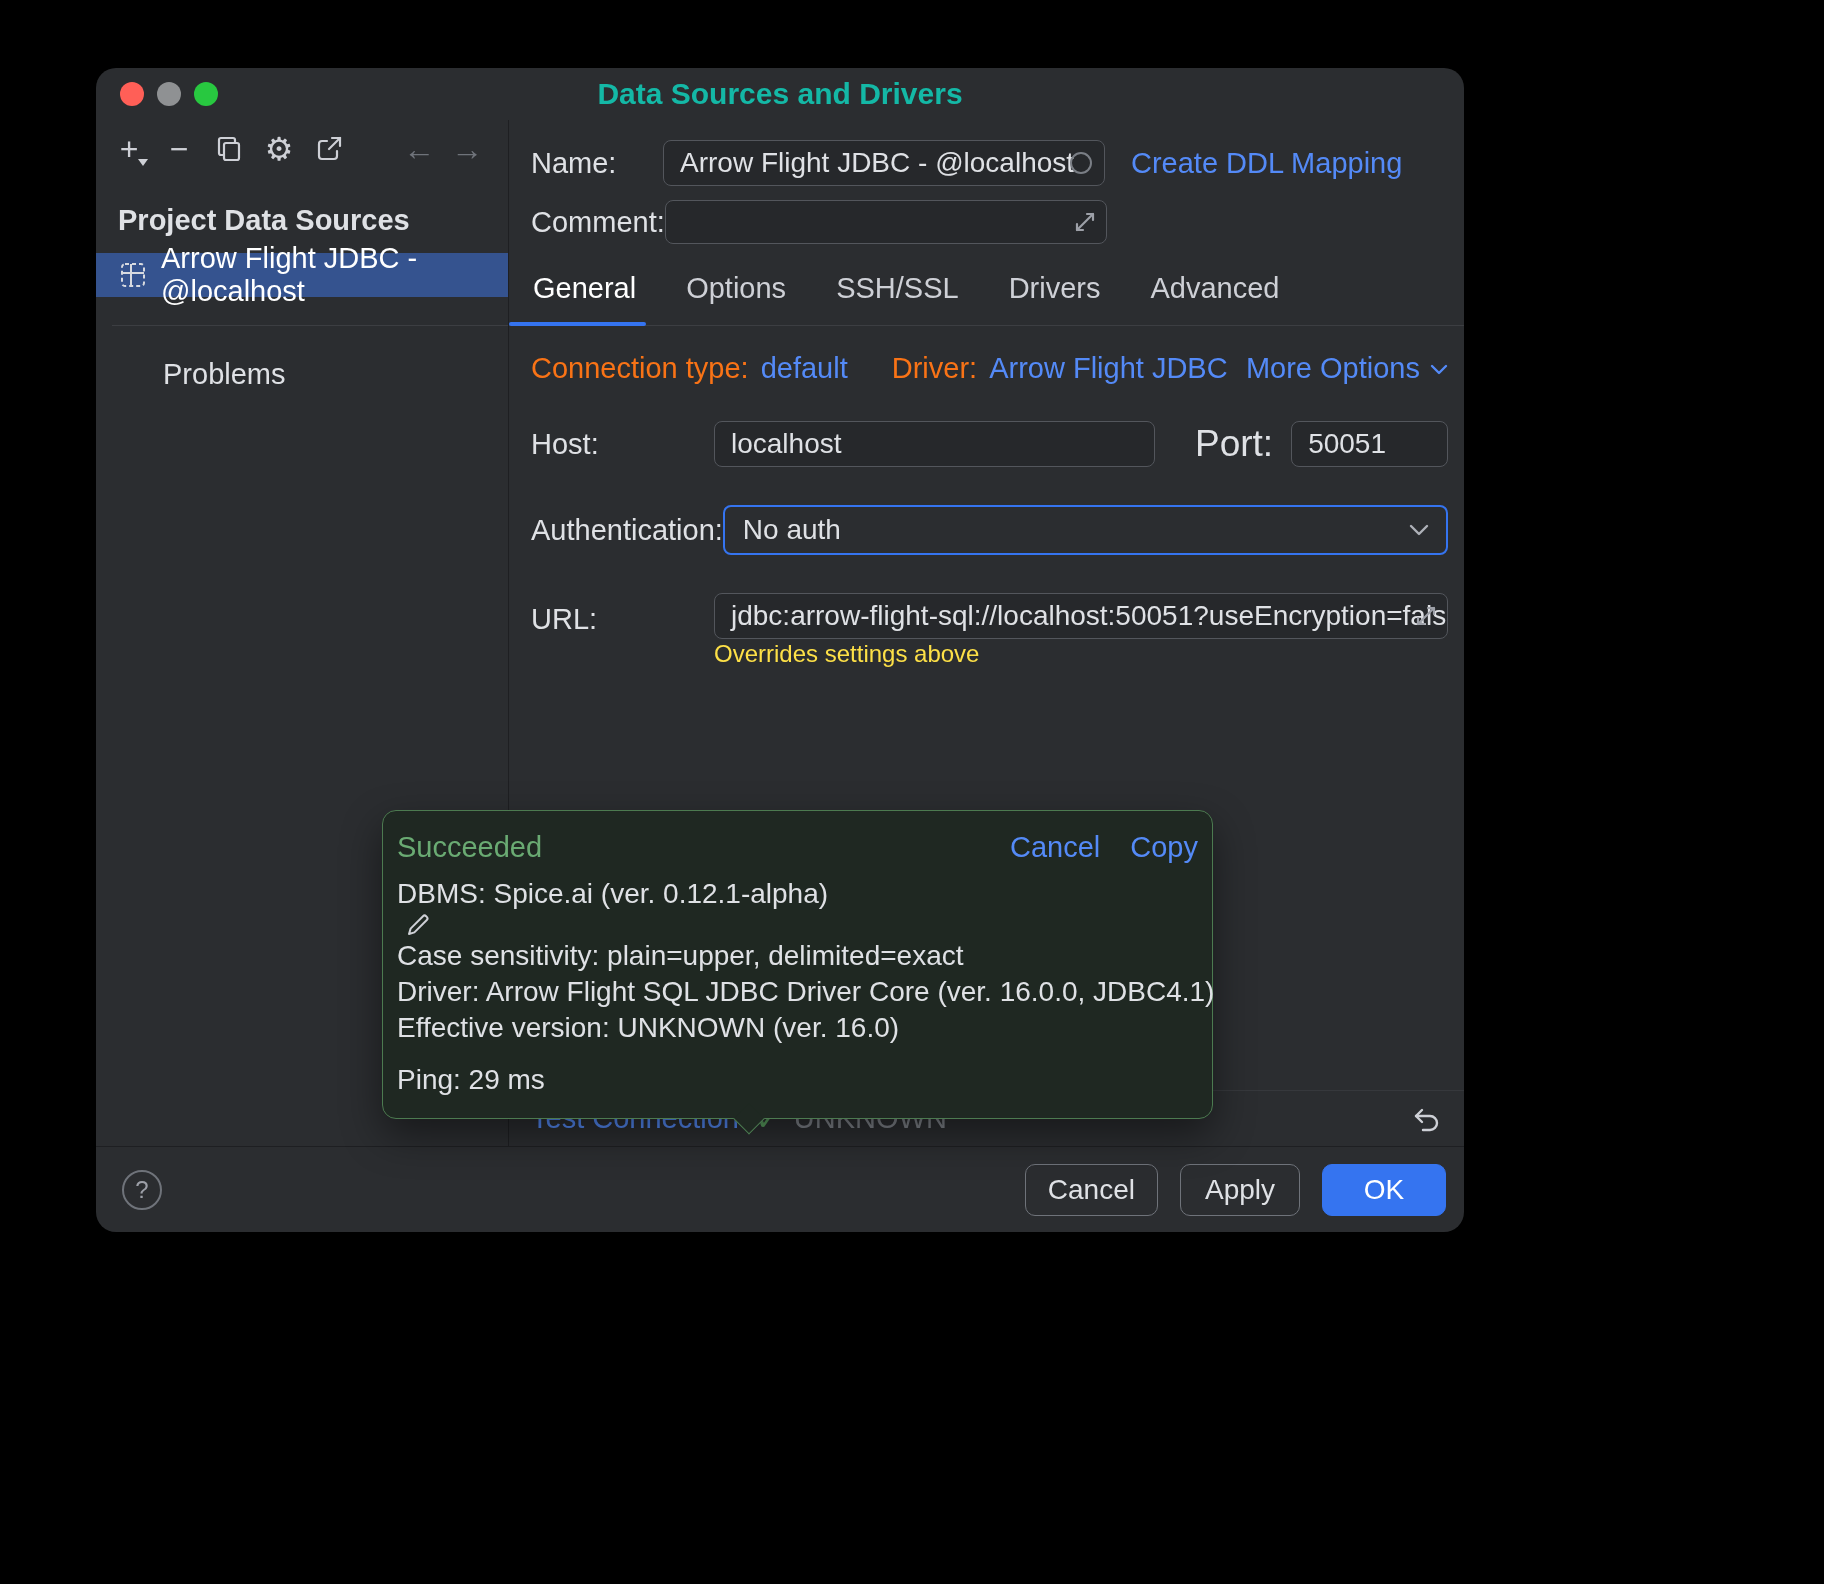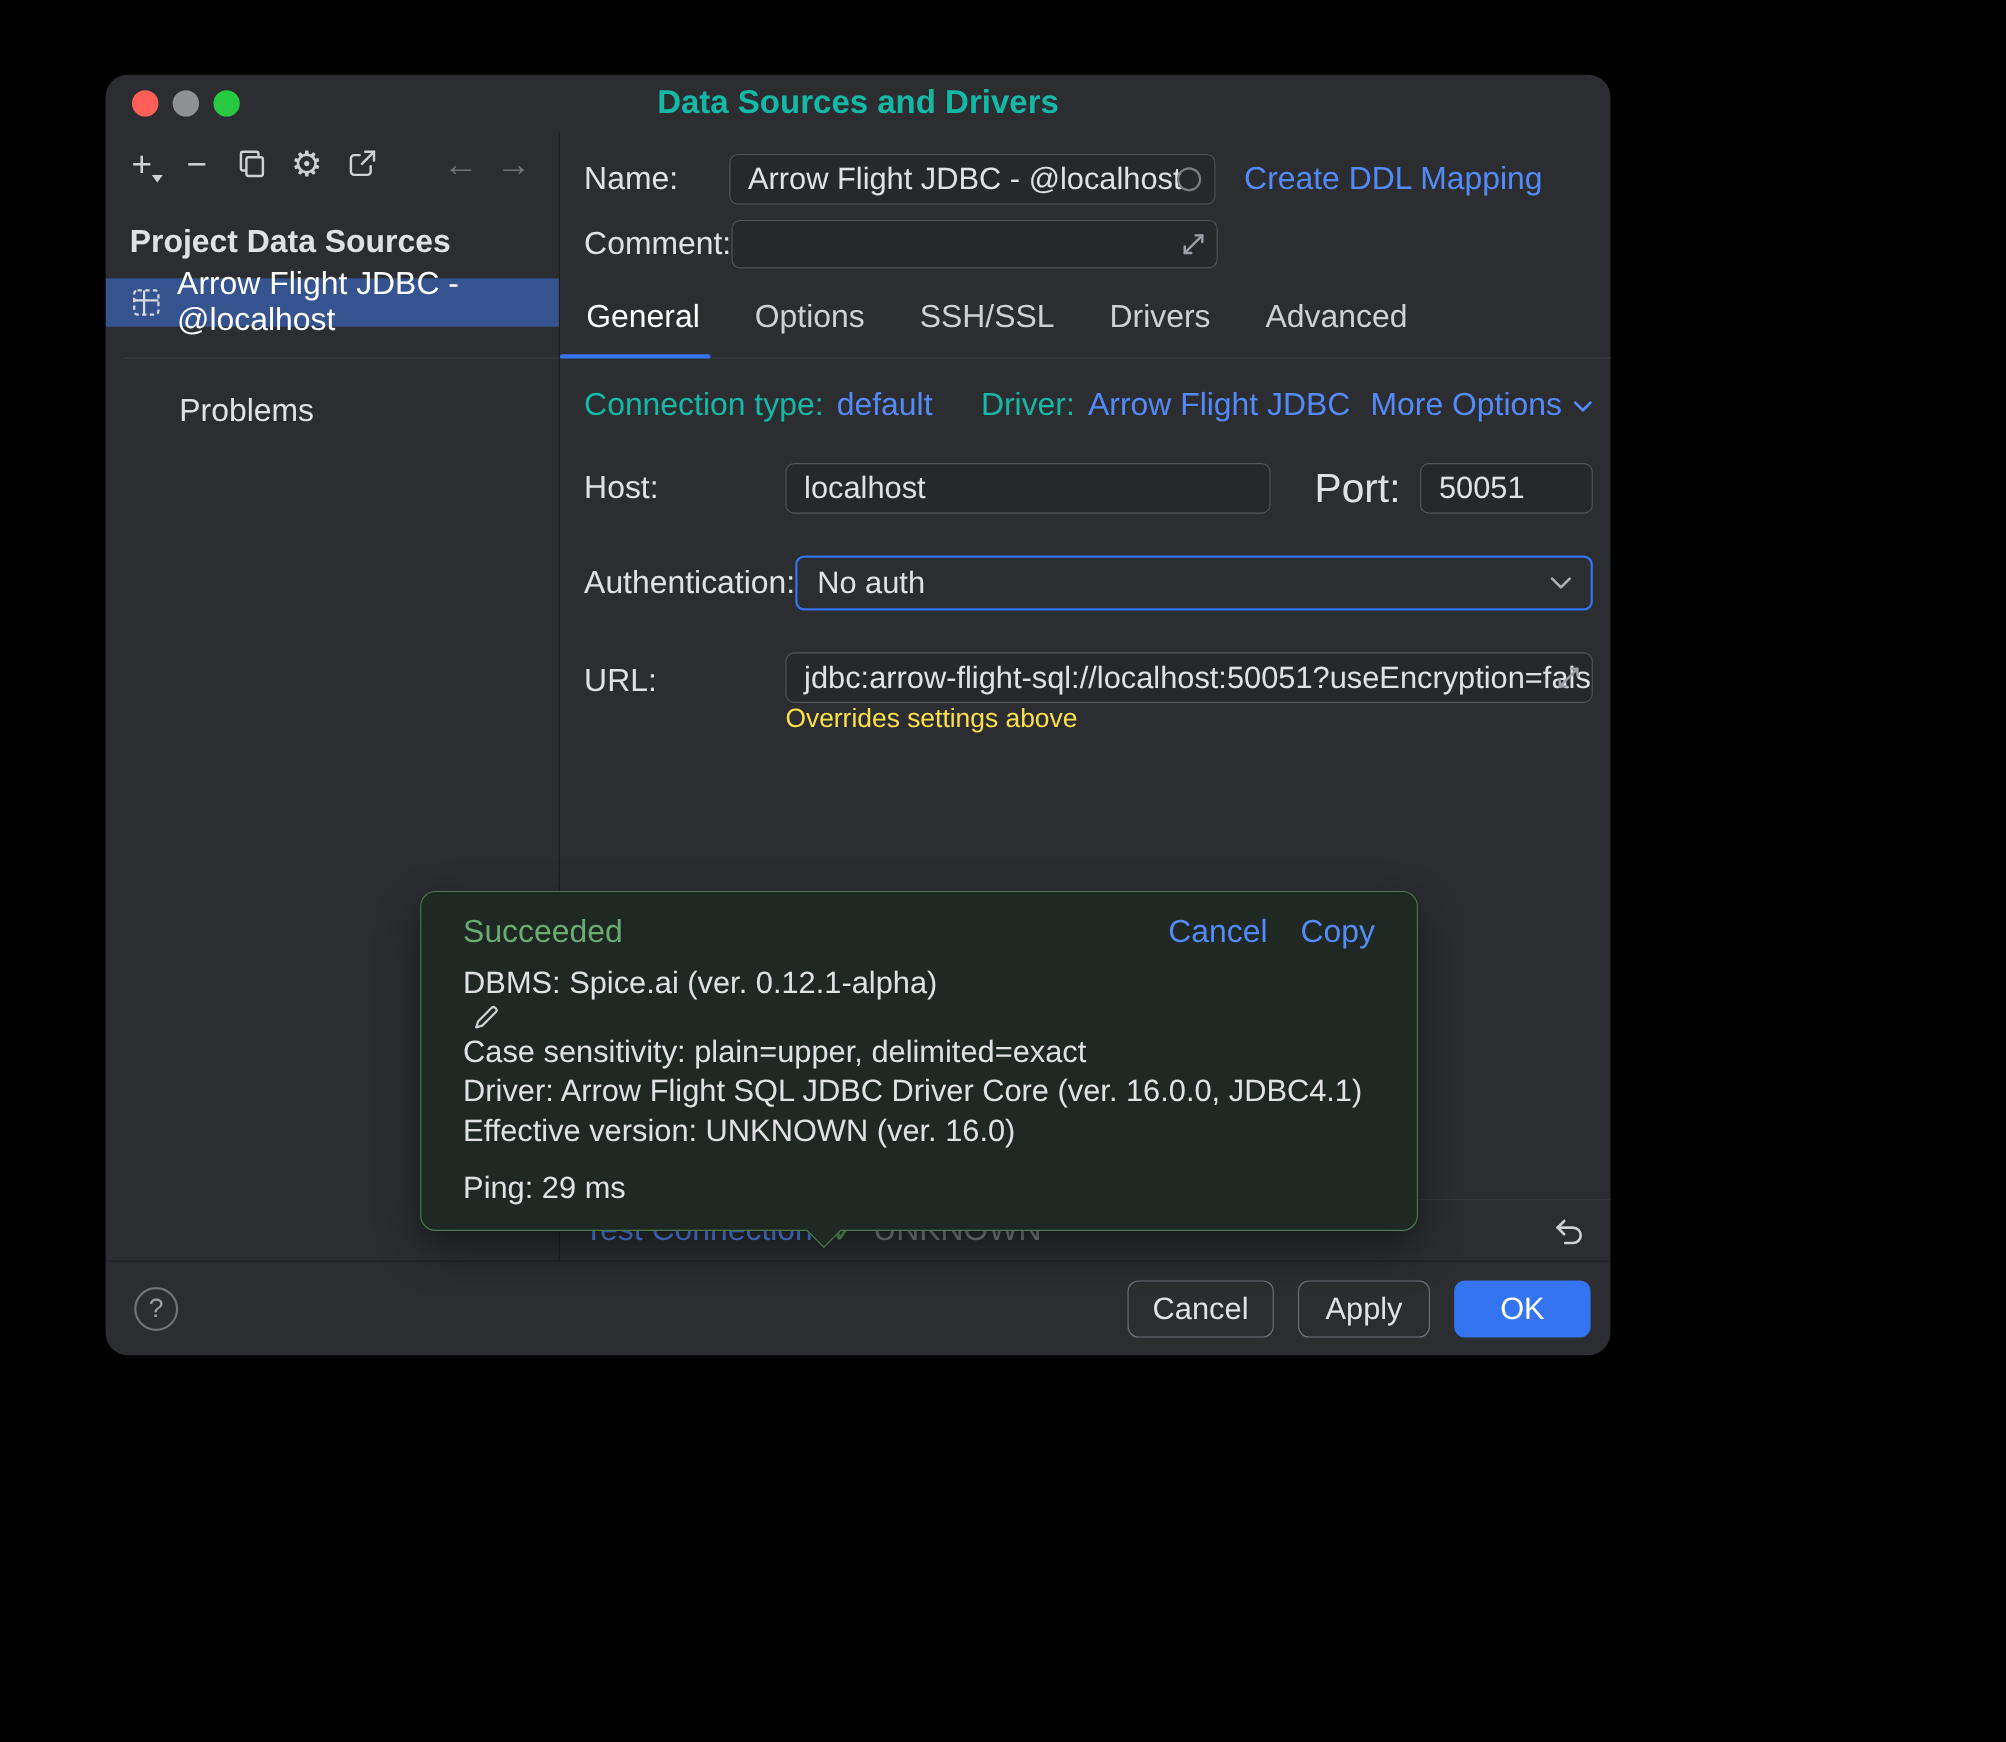--- a/index.html
+++ b/index.html
@@ -47,21 +47,21 @@
   .comment-field { width:442px; height:44px; }
   .expand-icon { position:absolute; right:8px; color:#9da0a8; display:flex; }
   
   .tabs-row { margin-top:14px; display:flex; gap:46px; padding-left:22px; border-bottom:1px solid #3c3e42; }
   .tab { position:relative; padding:14px 2px 20px; font-size:29px; color:#ced0d6; cursor:default; }
   .tab.active { color:#ffffff; }
   .tab.active::after { content:""; position:absolute; left:-22px; right:-8px; bottom:-1px; height:4px; background:#3574f0; border-radius:2px; }
   
   .form-general { padding:26px 16px 0 22px; }
   .conn-row { display:flex; align-items:center; font-size:29px; }
-  .conn-row .lbl { color:#14b8a6; }
+  .conn-row .lbl { color:#f97316; }
   .ml12 { margin-left:12px; }
   .ml44 { margin-left:44px; }
   .spacer { flex:1 1 auto; }
   .more-options { display:flex; align-items:center; gap:10px; }
   .row-host { margin-top:36px; }
   .host-field { width:458px; }
   .port-label { margin-left:40px; font-size:37px; color:#dfe1e5; }
   .port-field { width:162px; margin-left:18px; }
   .row-auth { margin-top:38px; }
   .auth-select { width:732px; height:50px; background:#2b2d30; border:2px solid #3574f0; border-radius:8px; display:flex; align-items:center; padding:0 18px; font-size:28px; color:#dfe1e5; position:relative; }
@@ -76,21 +76,21 @@
   .test-check { margin-left:16px; color:#5a9f60; font-size:32px; font-weight:bold; }
   .test-status { margin-left:12px; font-size:29px; color:#7f838a; }
   
   .footer { height:86px; flex:0 0 auto; border-top:1px solid #1e1f22; display:flex; align-items:center; padding:0 18px 0 26px; }
   .help-circle { width:40px; height:40px; border:2px solid #6f737a; border-radius:50%; display:flex; align-items:center; justify-content:center; font-size:24px; color:#9da0a8; }
   .btns { margin-left:auto; display:flex; gap:22px; }
   .btn { height:52px; padding:0 22px; min-width:120px; border-radius:10px; font-size:28px; display:flex; align-items:center; justify-content:center; cursor:default; }
   .btn.secondary { background:#2b2d30; border:1px solid #6f737a; color:#dfe1e5; }
   .btn.primary { background:#3574f0; border:1px solid #3574f0; color:#fff; min-width:124px; }
   
-  .popup { position:absolute; left:286px; top:742px; width:907px; background:#1f2822; border:1px solid #4c7a50; border-radius:14px; padding:20px 38px 20px; z-index:5; box-shadow:0 16px 40px rgba(0,0,0,0.45); }
+  .popup { position:absolute; left:286px; top:742px; width:831px; background:#1f2822; border:1px solid #4c7a50; border-radius:14px; padding:20px 14px 20px; z-index:5; box-shadow:0 16px 40px rgba(0,0,0,0.45); }
   .popup-head { display:flex; align-items:center; font-size:29px; }
   .popup-status { color:#6aab73; }
   .popup-link { color:#548af7; }
   .popup-copy { margin-left:30px; }
   .popup-body { margin-top:12px; font-size:28px; line-height:36px; color:#dfe1e5; }
   .popup-line { white-space:nowrap; }
   .pencil { vertical-align:-4px; margin-left:8px; }
   .popup-ping { margin-top:16px; font-size:28px; line-height:36px; color:#dfe1e5; }
   .popup-notch { position:absolute; left:355px; bottom:-12px; width:22px; height:22px; background:#1f2822; border-right:1px solid #4c7a50; border-bottom:1px solid #4c7a50; transform:rotate(45deg); }
   svg { display:block; }

